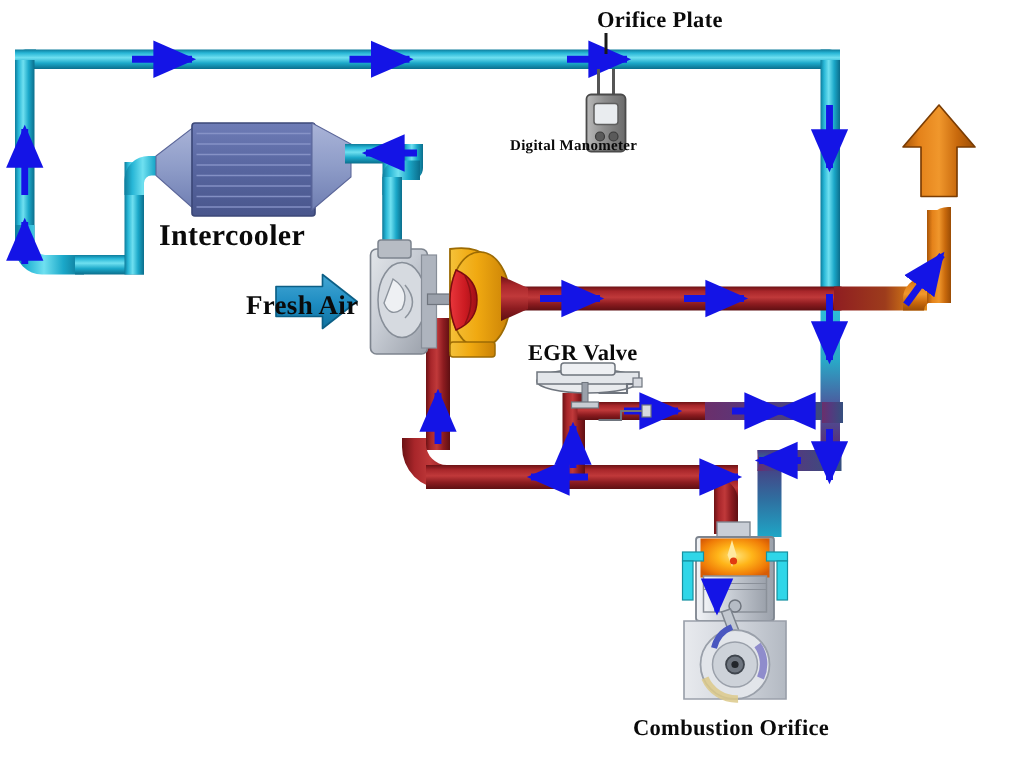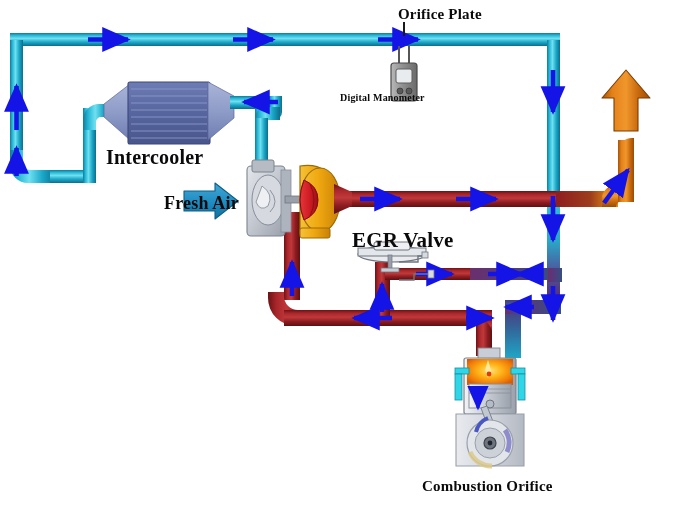--- a/index.html
+++ b/index.html
@@ -338,16 +338,16 @@
 
   <g>
     <path d="M184,191 L215,191 L215,183 L238,201 L215,219 L215,211 L184,211 Z" fill="url(#freshArrow)" stroke="#0c5f86" stroke-width="1.1" stroke-linejoin="round"></path>
   </g>
 </svg>
 
 <div class="lbl" style="left:398px;top:6px;font-size:15px;">Orifice Plate</div>
 <div class="lbl" style="left:340px;top:92px;font-size:10px;">Digital Manometer</div>
 <div class="lbl" style="left:106px;top:146px;font-size:20px;">Intercooler</div>
 <div class="lbl" style="left:139px;top:193px;font-size:18px;margin-left:25px;">Fresh Air</div>
-<div class="lbl" style="left:352px;top:228px;font-size:21px;">EGR Valve</div>
+<div class="lbl" style="left:352px;top:228px;font-size:15px;">EGR Valve</div>
 <div class="lbl" style="left:422px;top:478px;font-size:15px;">Combustion Orifice</div>
 
 </div>
 
 </body></html>

